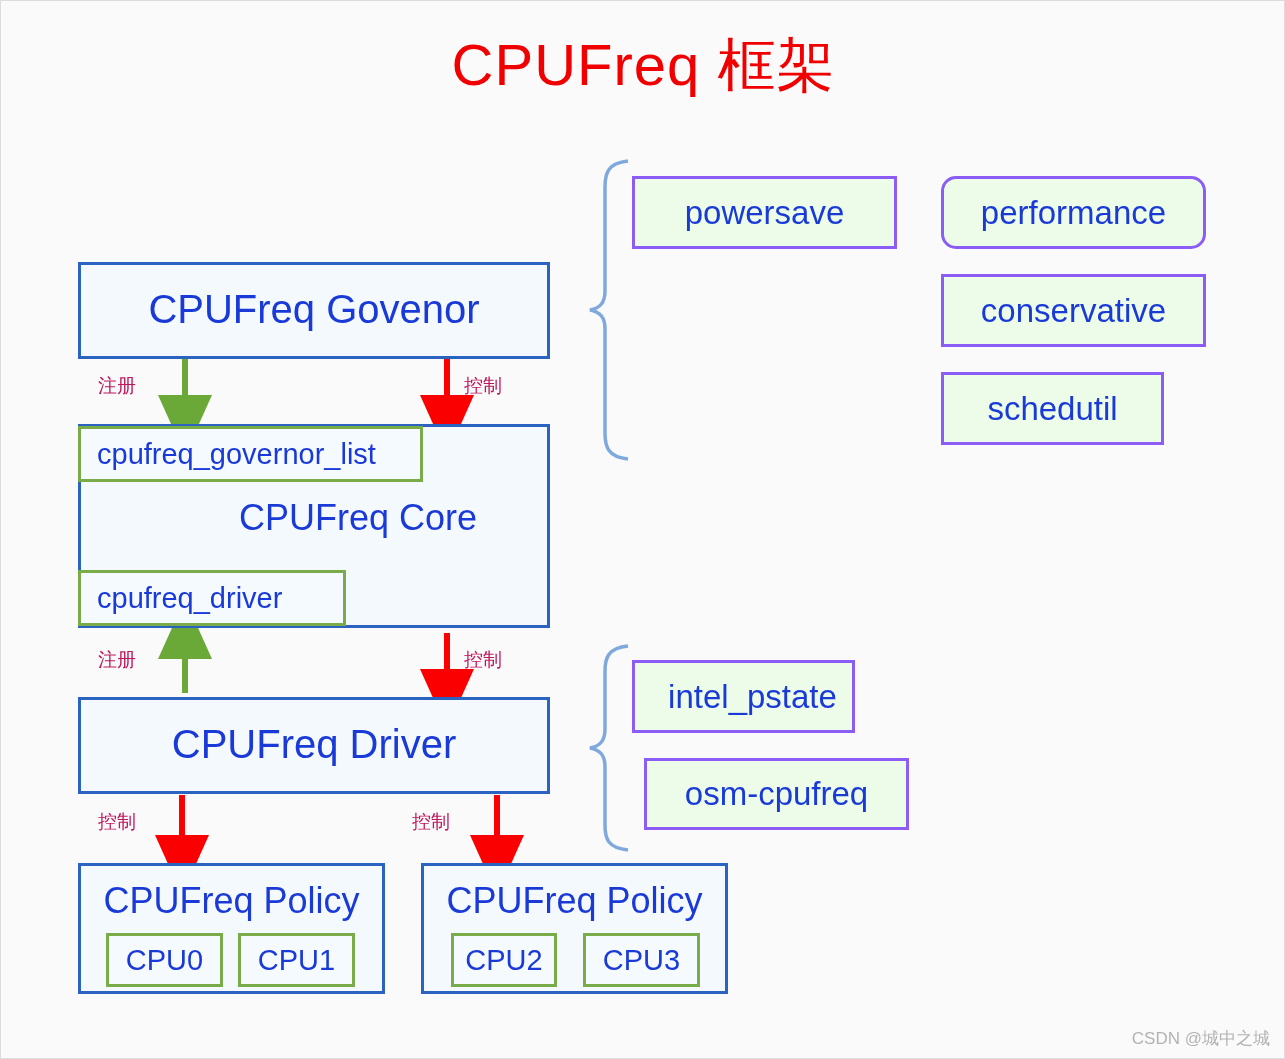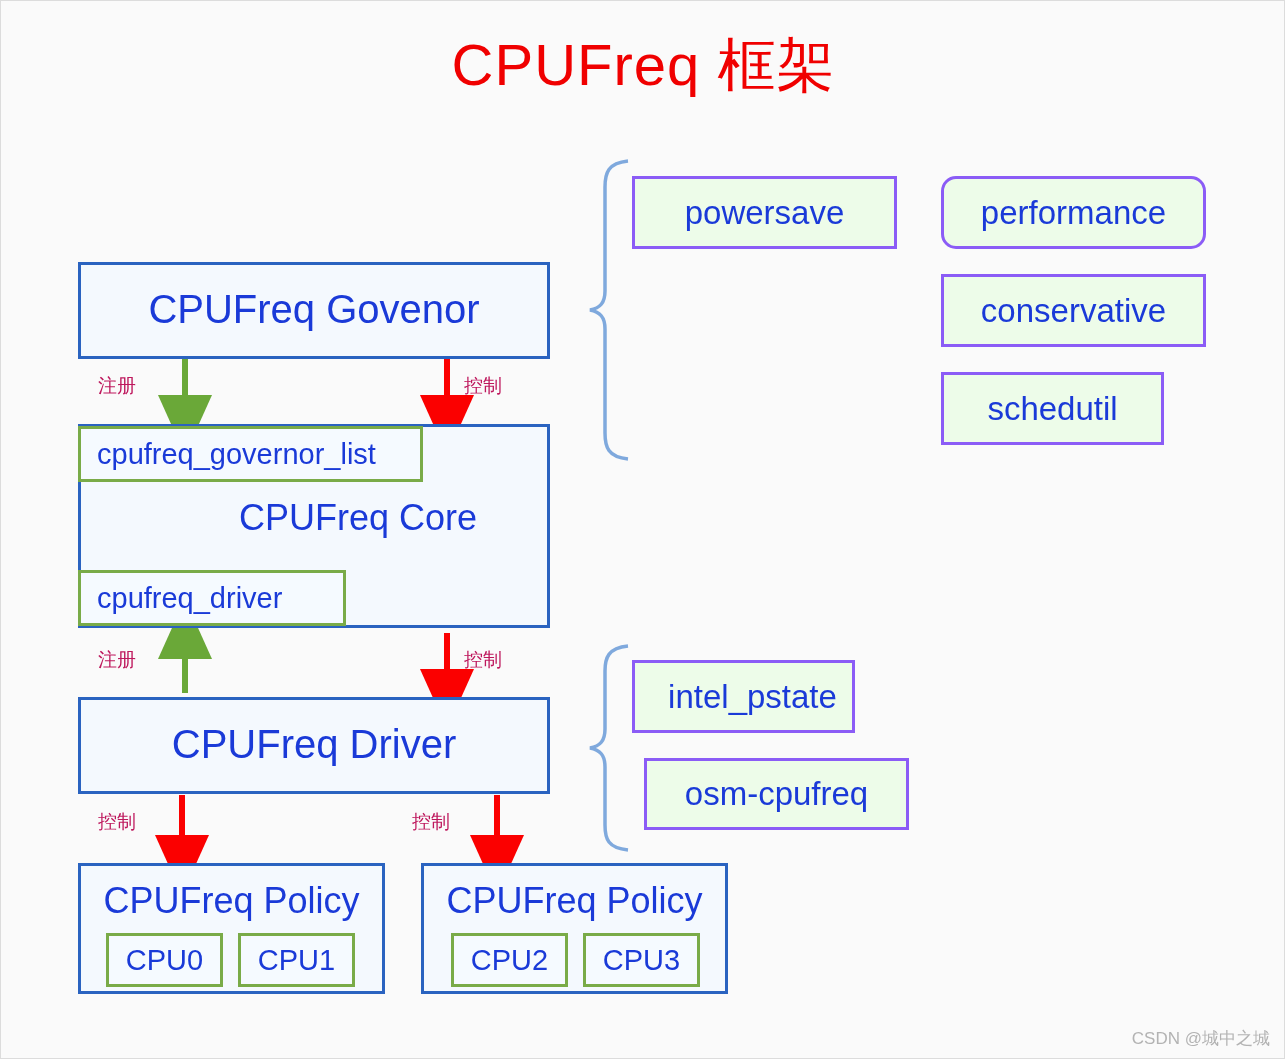--- a/index.html
+++ b/index.html
@@ -160,21 +160,21 @@
   <div class="olivebox center" style="left:105px;top:932px;width:117px;height:54px;">
     <span>CPU0</span>
   </div>
   <div class="olivebox center" style="left:237px;top:932px;width:117px;height:54px;">
     <span>CPU1</span>
   </div>
 
   <div class="bluebox" style="left:420px;top:862px;width:307px;height:131px;">
     <div class="label" style="top:14px;font-size:36px;">CPUFreq Policy</div>
   </div>
-  <div class="olivebox center" style="left:450px;top:932px;width:117px;height:54px;">
+  <div class="olivebox center" style="left:450px;top:932px;width:106px;height:54px;">
     <span>CPU2</span>
   </div>
   <div class="olivebox center" style="left:582px;top:932px;width:117px;height:54px;">
     <span>CPU3</span>
   </div>
 
   <div class="greenbox" style="left:631px;top:175px;width:265px;height:73px;">
     <span>powersave</span>
   </div>
   <div class="greenbox" style="left:940px;top:175px;width:265px;height:73px;border-radius:15px;">

